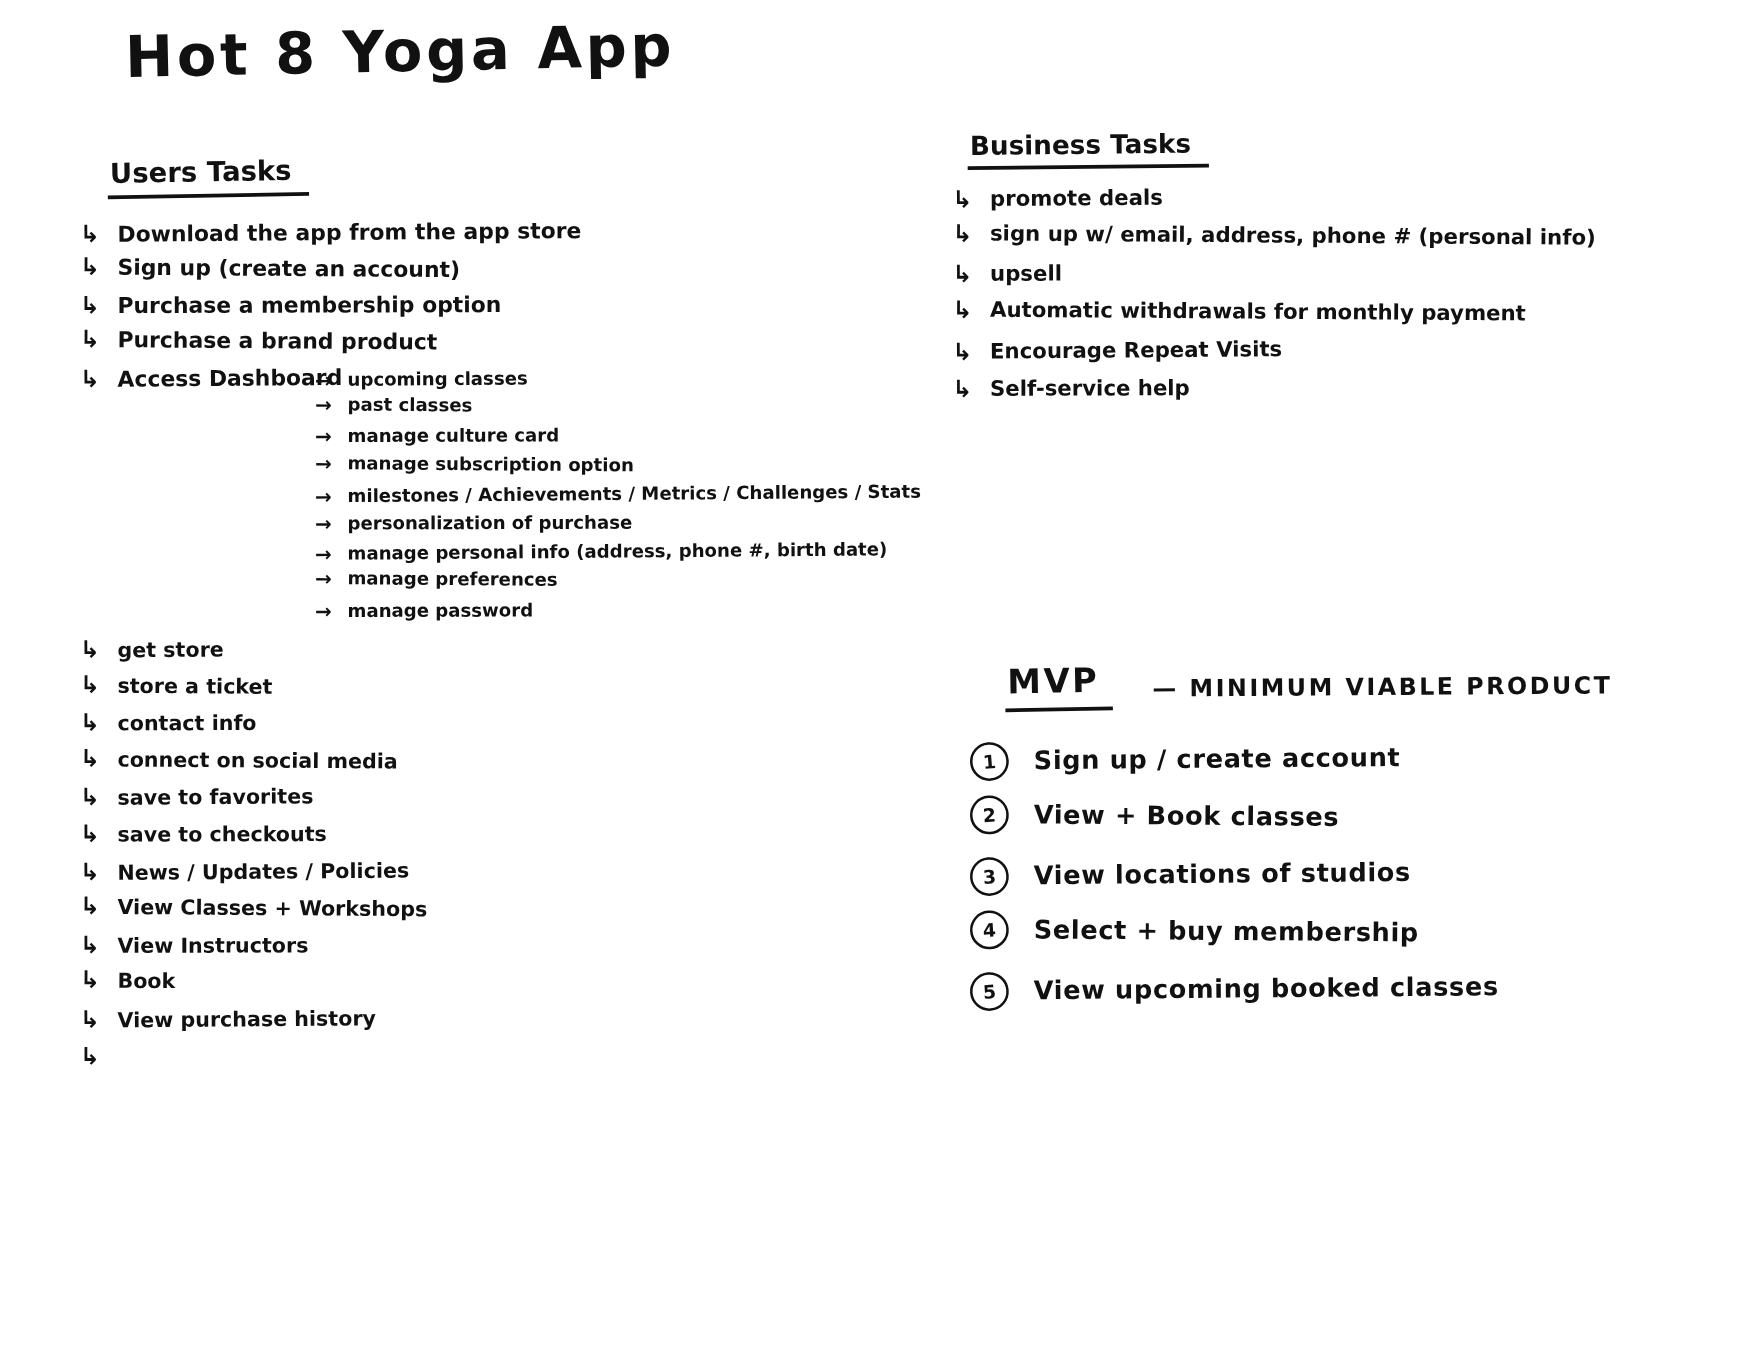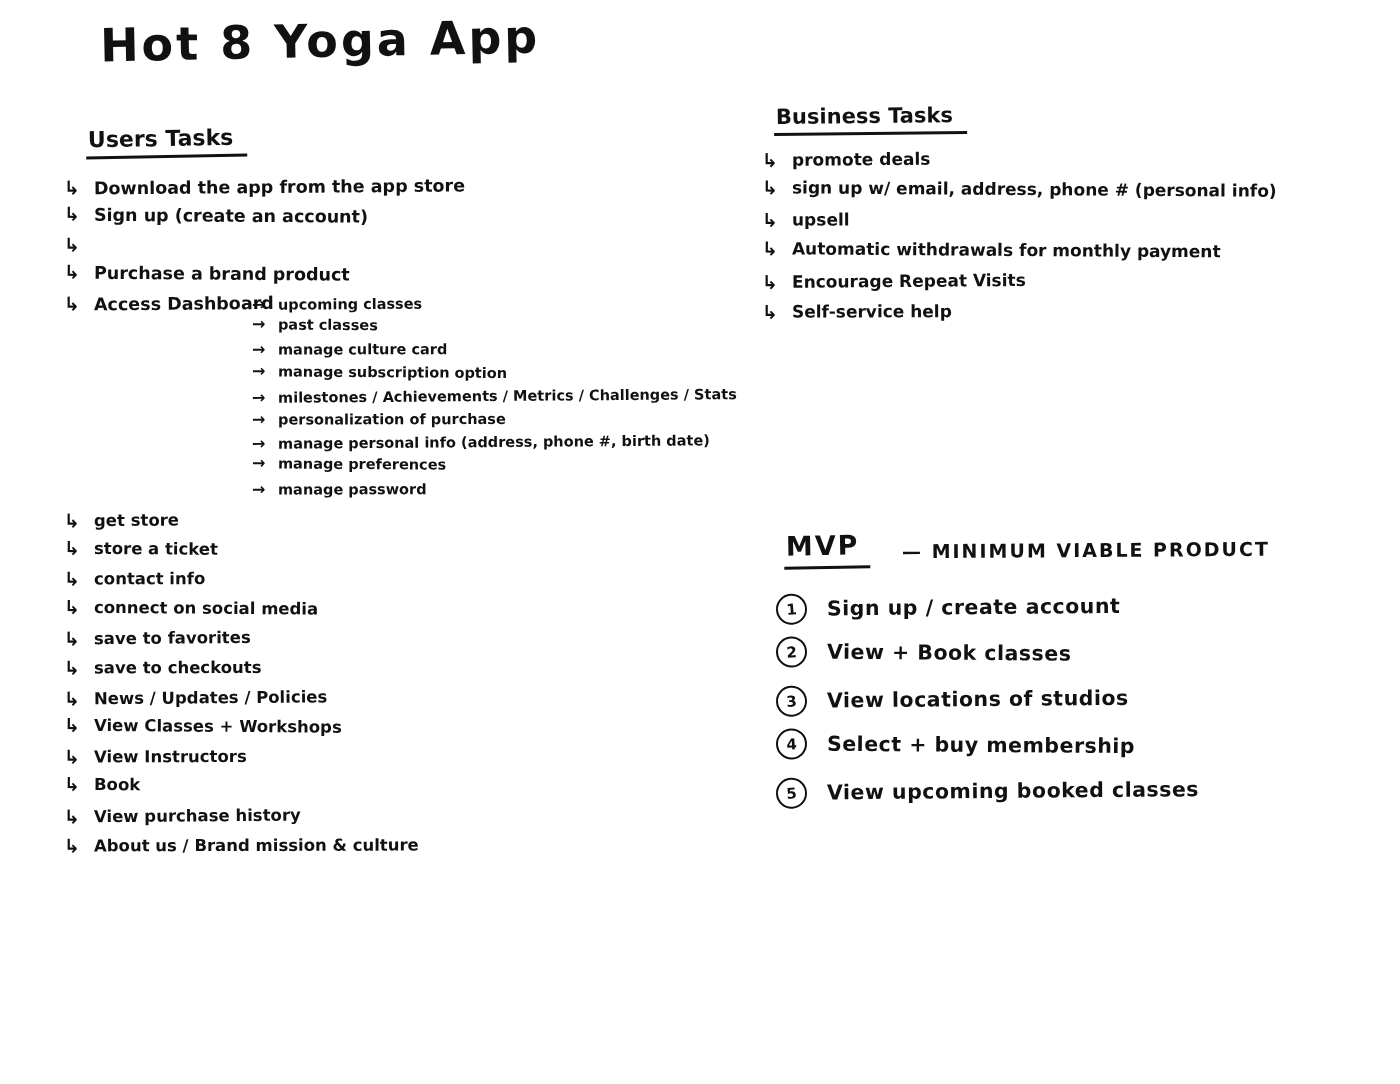--- a/index.html
+++ b/index.html
@@ -33,21 +33,21 @@
   .dash-sub .row{height:23.2px;font-size:14.5px;}
   .users-lower{position:absolute;left:64px;top:505px;}
   .users-lower .row{height:29.6px;font-size:16.5px;}
   .business-list{position:absolute;left:762px;top:143px;}
   .business-list .row{height:30.5px;font-size:17px;}
   
   .row:nth-child(odd){transform:rotate(-0.45deg);}
   .row:nth-child(even){transform:rotate(0.4deg);}
   .row:nth-child(3n){transform:rotate(-0.15deg);}
   
-  .mvp-head{position:absolute;left:784px;top:530px;display:flex;align-items:flex-end;text-align:right;}
+  .mvp-head{position:absolute;left:804px;top:530px;display:flex;align-items:flex-end;text-align:right;}
   .mvp-title{
     font-size:27px;font-weight:bold;letter-spacing:2px;
     border-bottom:3px solid #111;padding:0 10px 5px 2px;
     transform:rotate(-1deg);
   }
   .mvp-subtitle{
     font-size:19px;font-weight:bold;letter-spacing:2px;
     margin-left:32px;padding-bottom:8px;transform:rotate(-0.4deg);
   }
   .mvp-list{position:absolute;left:776px;top:584px;}
@@ -72,20 +72,21 @@
   <div class="row">
     <span class="branch">↳</span>
     <span>Download the app from the app store</span>
   </div>
   <div class="row">
     <span class="branch">↳</span>
     <span>Sign up (create an account)</span>
   </div>
   <div class="row">
     <span class="branch">↳</span>
+    <span>Purchase a membership option</span>
   </div>
   <div class="row">
     <span class="branch">↳</span>
     <span>Purchase a brand product</span>
   </div>
   <div class="row">
     <span class="branch">↳</span>
     <span>Access Dashboard</span>
   </div>
 </div>
@@ -169,21 +170,20 @@
   <div class="row">
     <span class="branch">↳</span>
     <span>Book</span>
   </div>
   <div class="row">
     <span class="branch">↳</span>
     <span>View purchase history</span>
   </div>
   <div class="row">
     <span class="branch">↳</span>
-    <span>About us / Brand mission &amp; culture</span>
   </div>
 </div>
 
 <div class="hand-heading business-heading">Business Tasks</div>
 
 <div class="business-list">
   <div class="row">
     <span class="branch">↳</span>
     <span>promote deals</span>
   </div>

